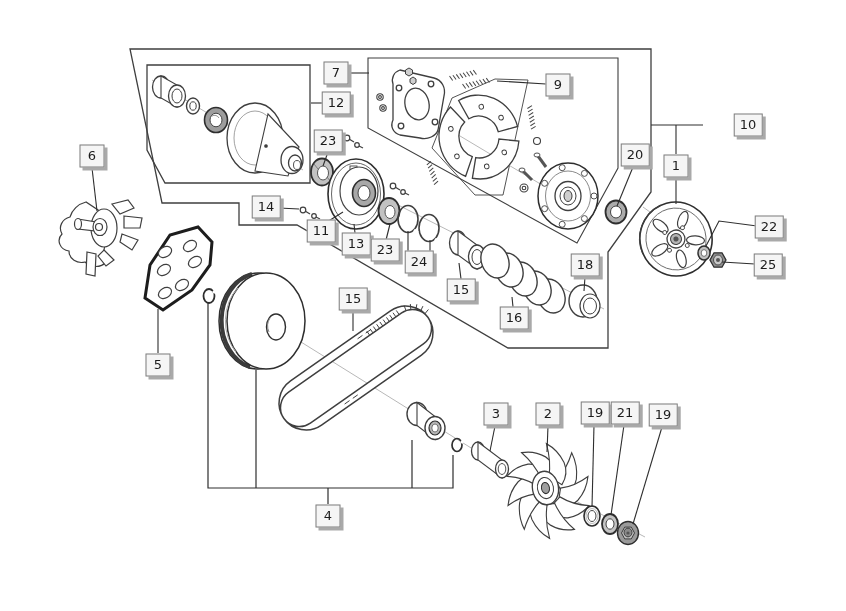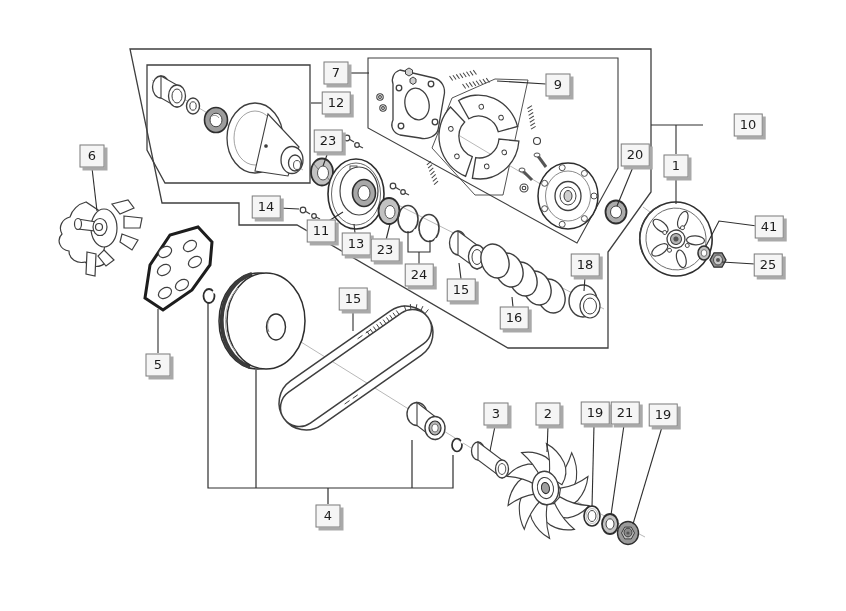--- a/index.html
+++ b/index.html
@@ -433,32 +433,32 @@
 </svg>
 
 <div class="callout" style="left:92px;top:156px">6</div>
 <div class="callout" style="left:336px;top:73px">7</div>
 <div class="callout" style="left:336px;top:103px">12</div>
 <div class="callout" style="left:328px;top:141px">23</div>
 <div class="callout" style="left:266px;top:207px">14</div>
 <div class="callout" style="left:321px;top:231px">11</div>
 <div class="callout" style="left:356px;top:244px">13</div>
 <div class="callout" style="left:385px;top:250px">23</div>
-<div class="callout" style="left:419px;top:275px">24</div>
+<div class="callout" style="left:419px;top:262px">24</div>
 <div class="callout" style="left:461px;top:290px">15</div>
 <div class="callout" style="left:514px;top:318px">16</div>
 <div class="callout" style="left:585px;top:265px">18</div>
 <div class="callout" style="left:353px;top:299px">15</div>
 <div class="callout" style="left:158px;top:365px">5</div>
 <div class="callout" style="left:328px;top:516px">4</div>
 <div class="callout" style="left:558px;top:85px">9</div>
 <div class="callout" style="left:635px;top:155px">20</div>
 <div class="callout" style="left:748px;top:125px">10</div>
 <div class="callout" style="left:676px;top:166px">1</div>
-<div class="callout" style="left:769px;top:227px">41</div>
+<div class="callout" style="left:769px;top:227px">22</div>
 <div class="callout" style="left:768px;top:265px">25</div>
 <div class="callout" style="left:496px;top:414px">3</div>
 <div class="callout" style="left:548px;top:414px">2</div>
 <div class="callout" style="left:595px;top:413px">19</div>
 <div class="callout" style="left:625px;top:413px">21</div>
 <div class="callout" style="left:663px;top:415px">19</div>
 
 </div>
 
 </body></html>

